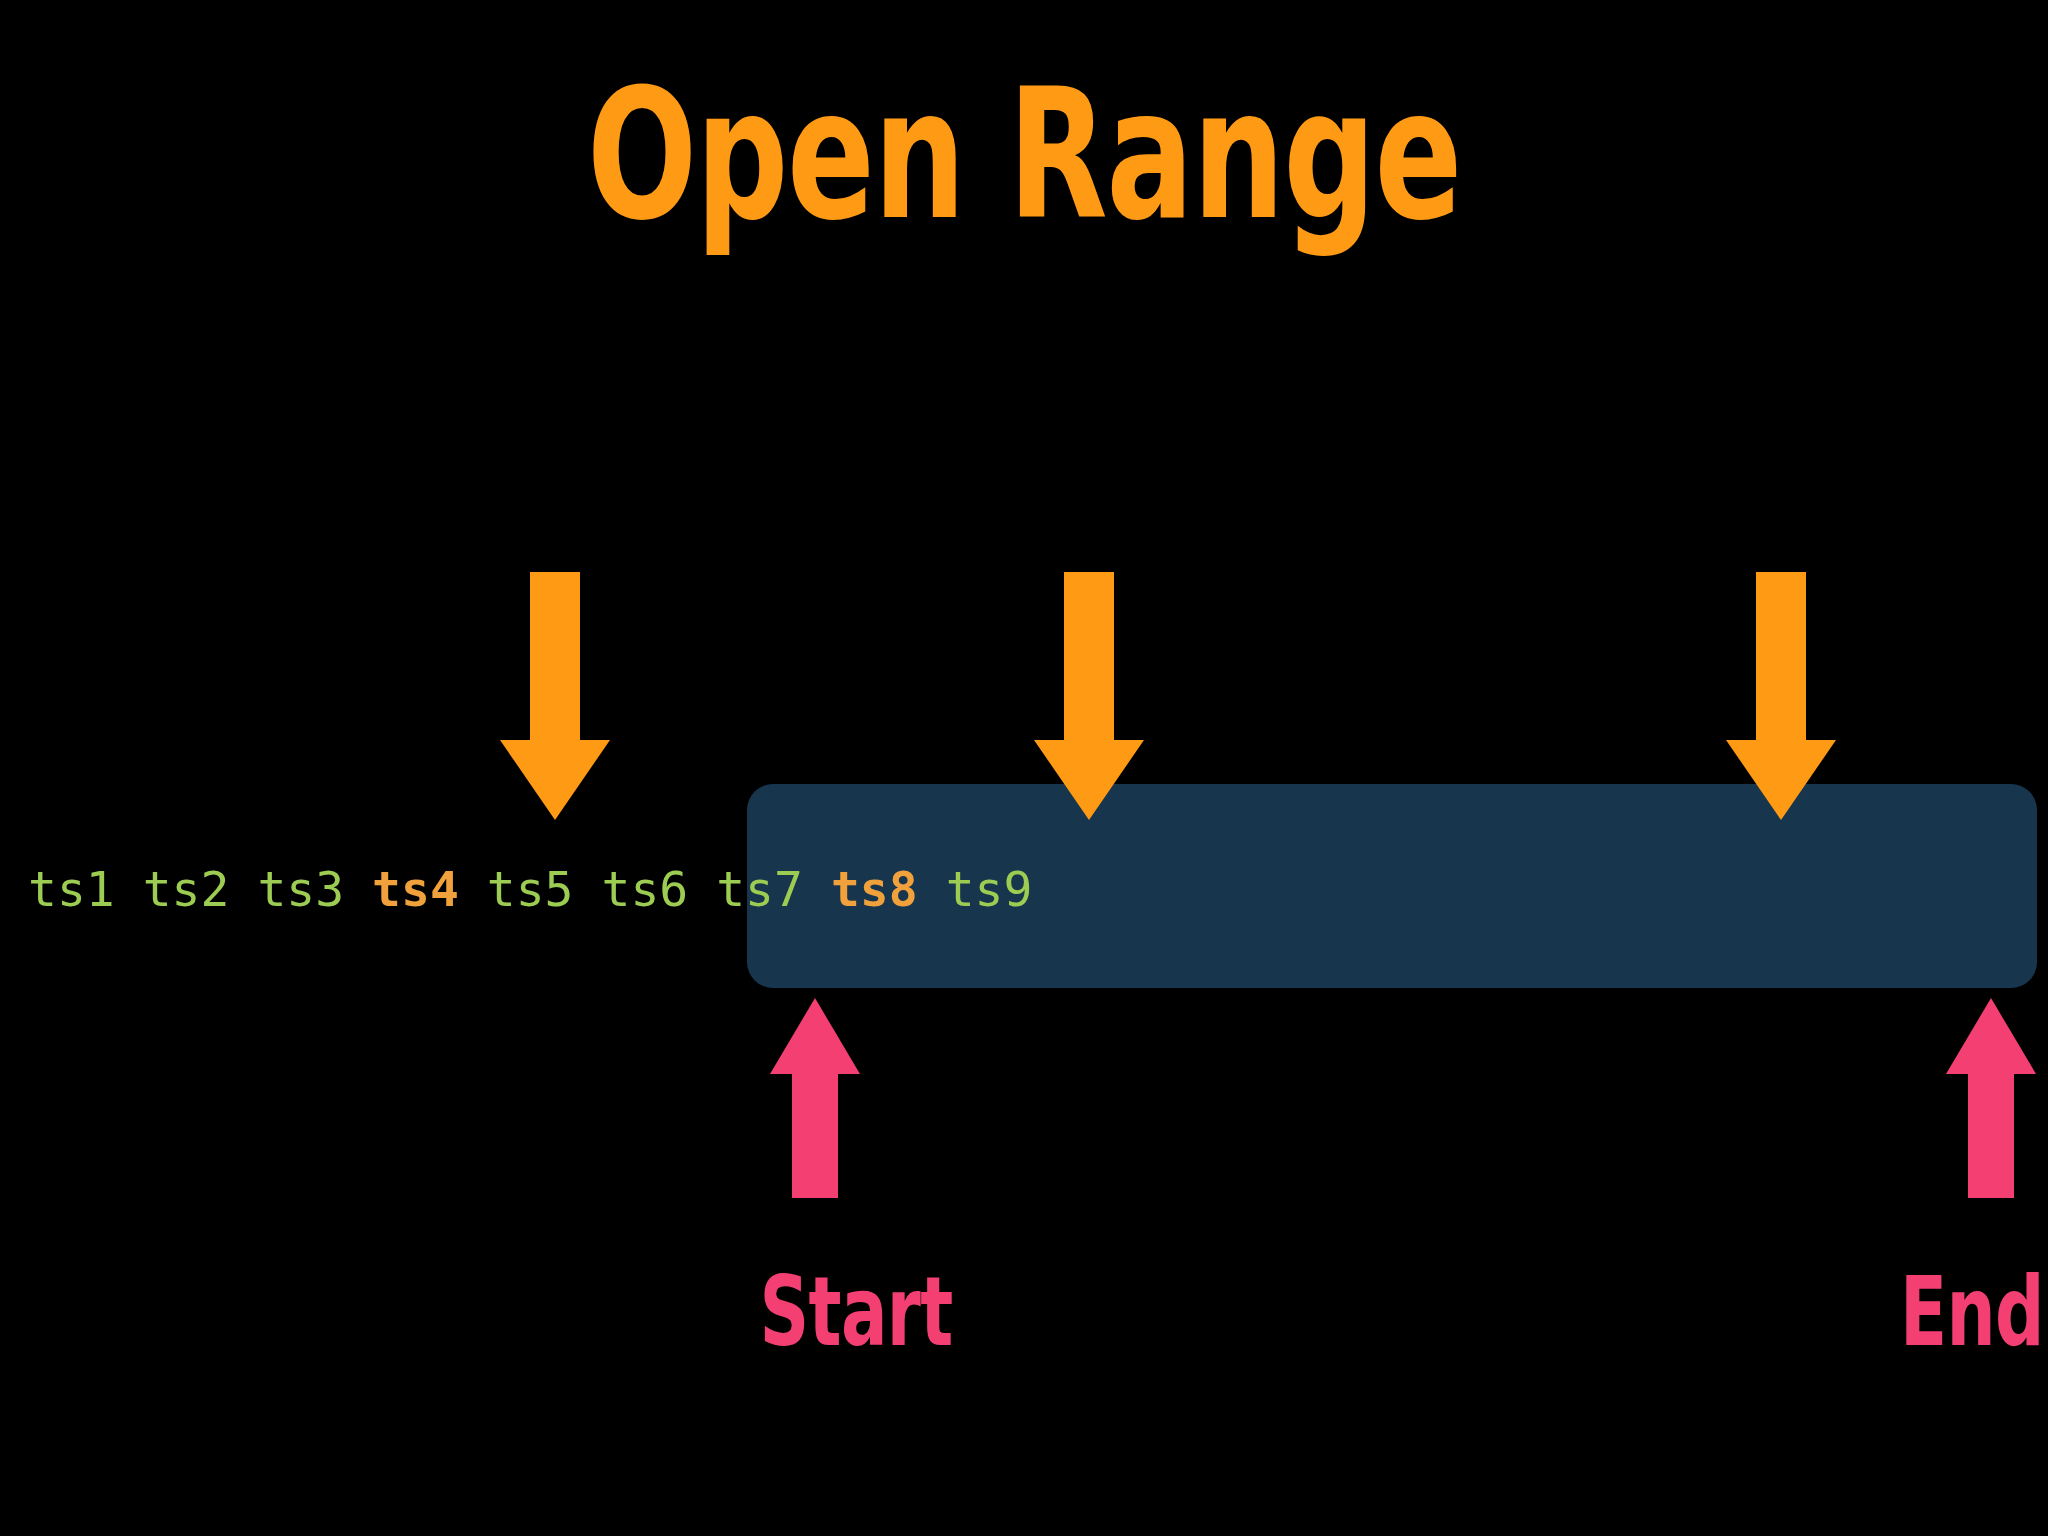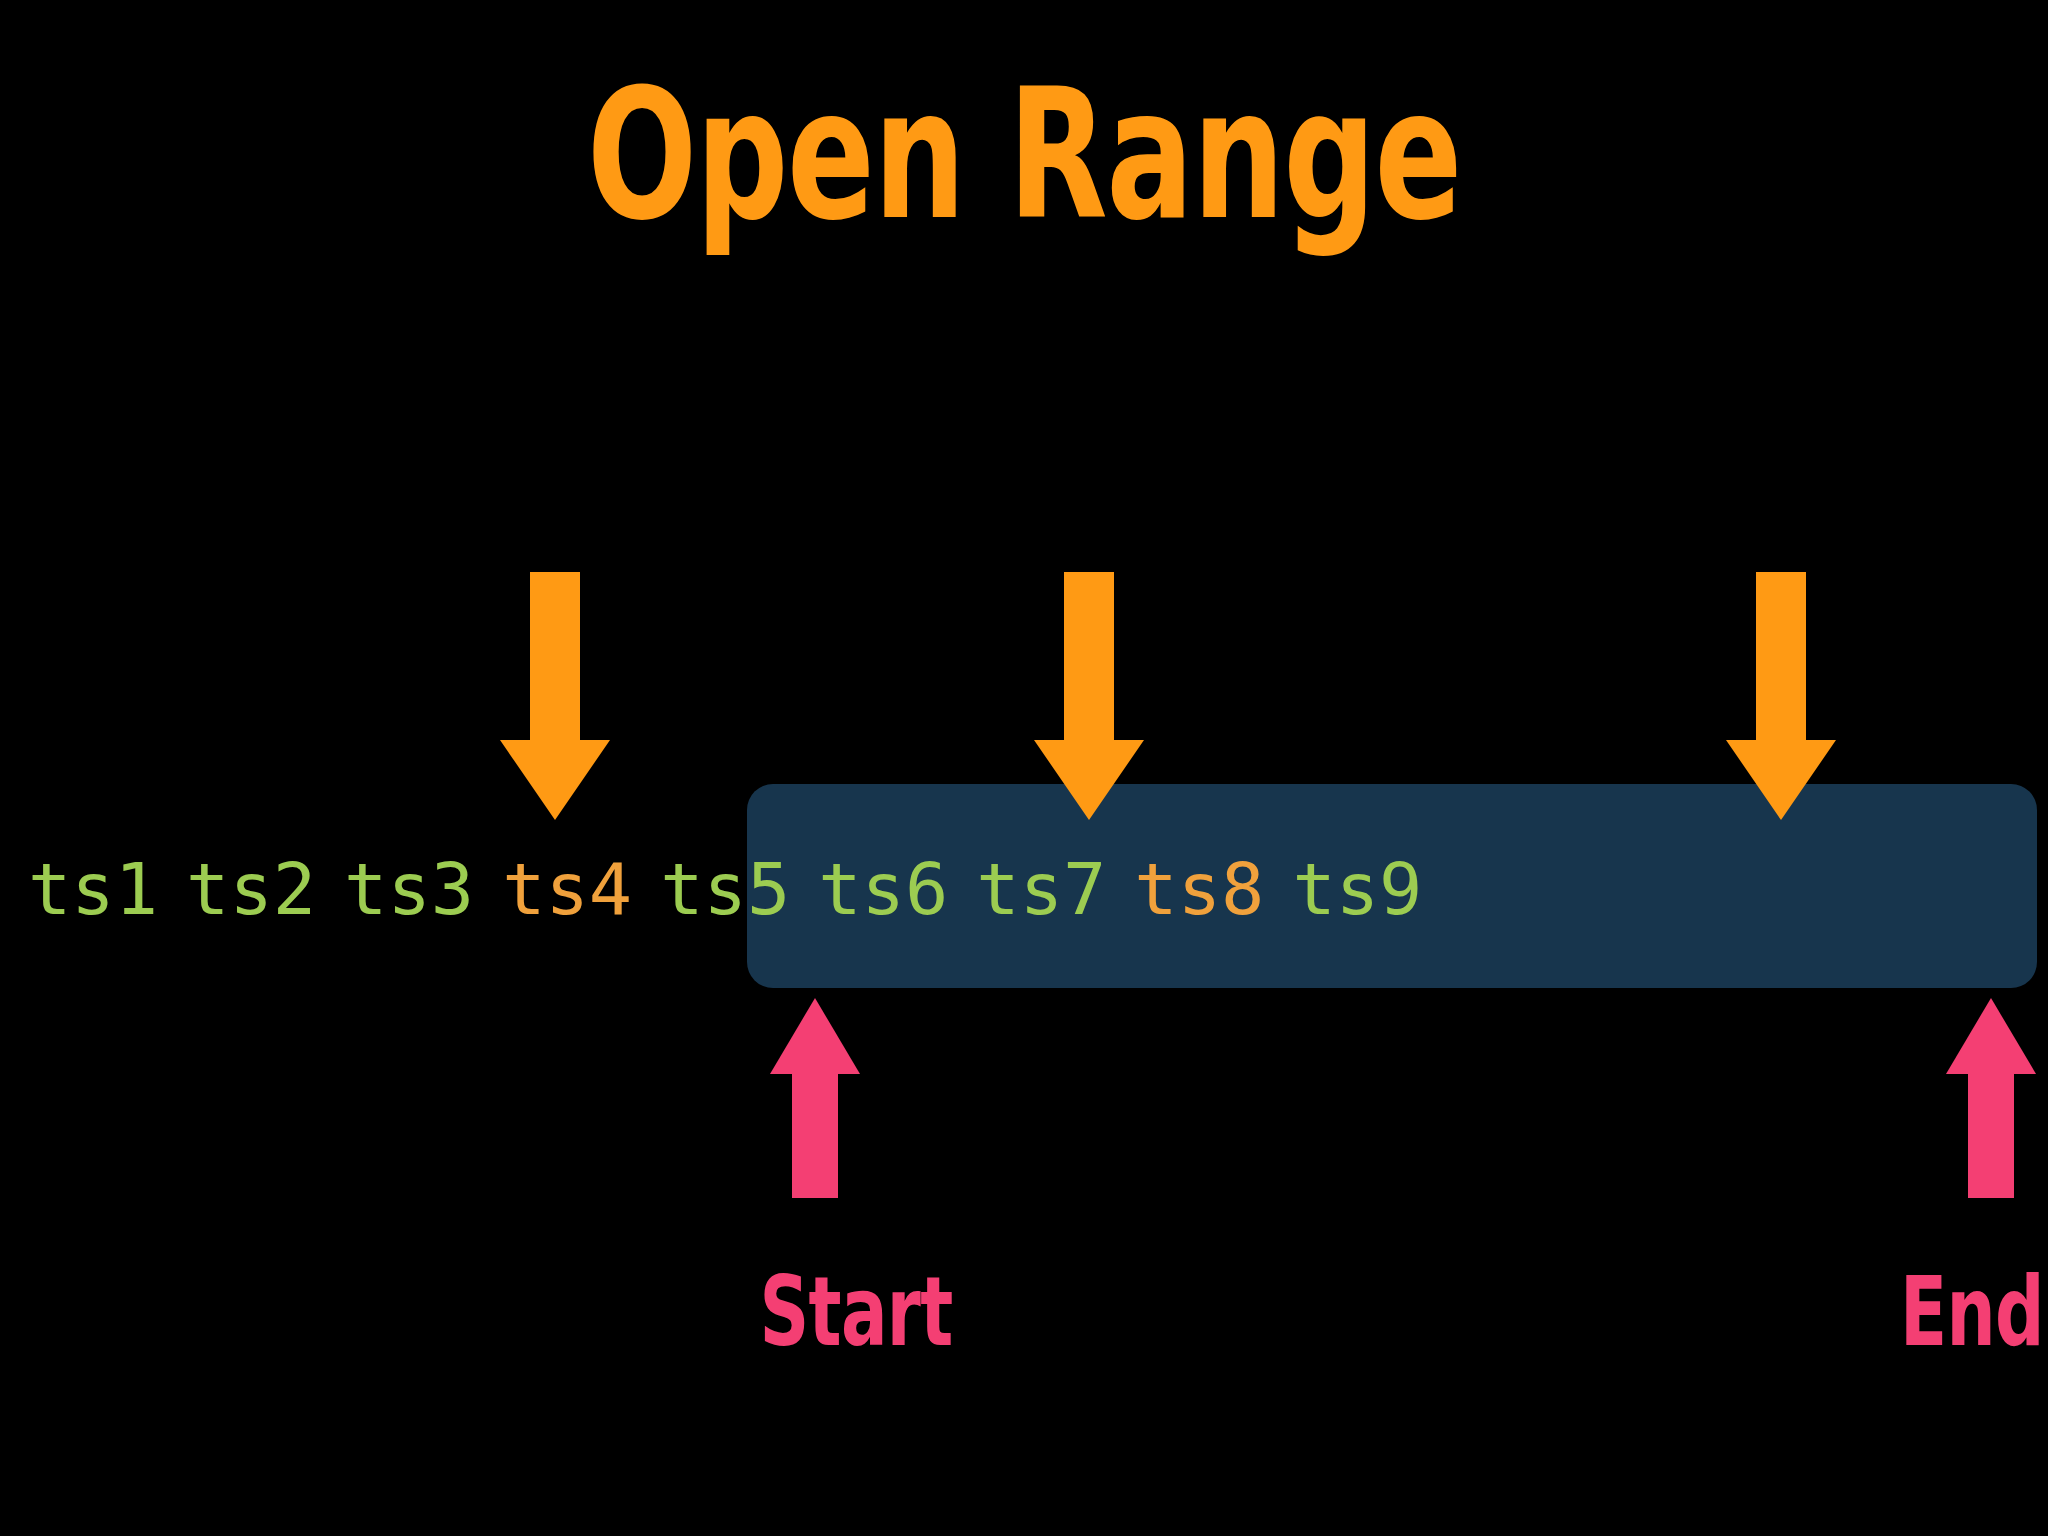--- a/index.html
+++ b/index.html
@@ -49,34 +49,34 @@
   
   #ts-row {
     position: absolute;
     left: 0;
     top: 844px;
     width: 2048px;
     height: 90px;
     display: flex;
     align-items: center;
     font-family: "DejaVu Sans Mono", monospace;
-    font-size: 72px;
+    font-size: 48px;
     line-height: 90px;
     letter-spacing: 0px;
     white-space: nowrap;
     padding-left: 28px;
     box-sizing: border-box;
   }
   .ts {
     display: inline-block;
     margin-right: 28px;
     user-select: none;
   }
   .ts.green  { color: #9CCC51; }
-  .ts.orange { color: #F0A13C; }
+  .ts.orange { color: #F0A13C; font-weight: bold; }
 
   
   .down-arrow {
     position: absolute;
     top: 572px;
     width: 110px;
     height: 248px;
   }
   .down-arrow .shaft {
     position: absolute;

